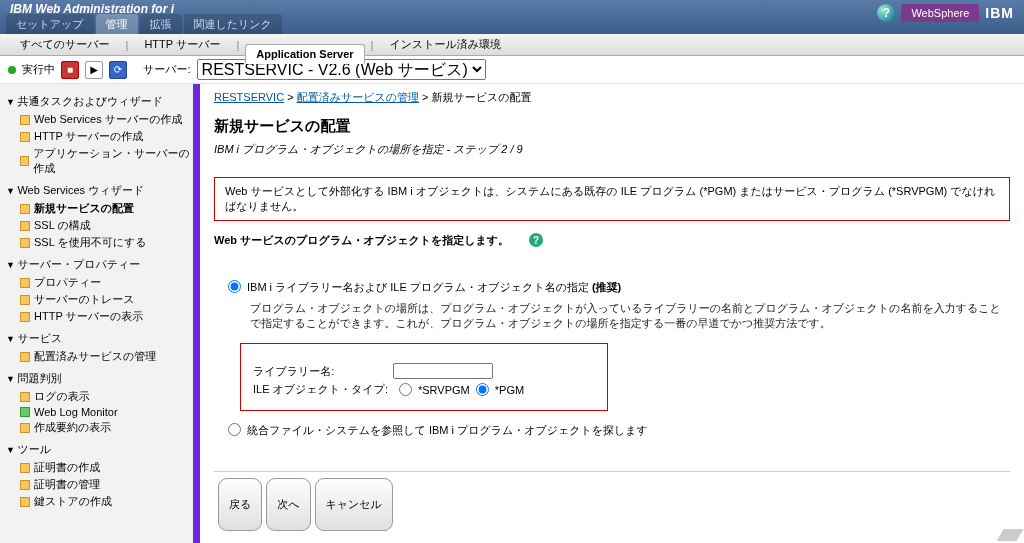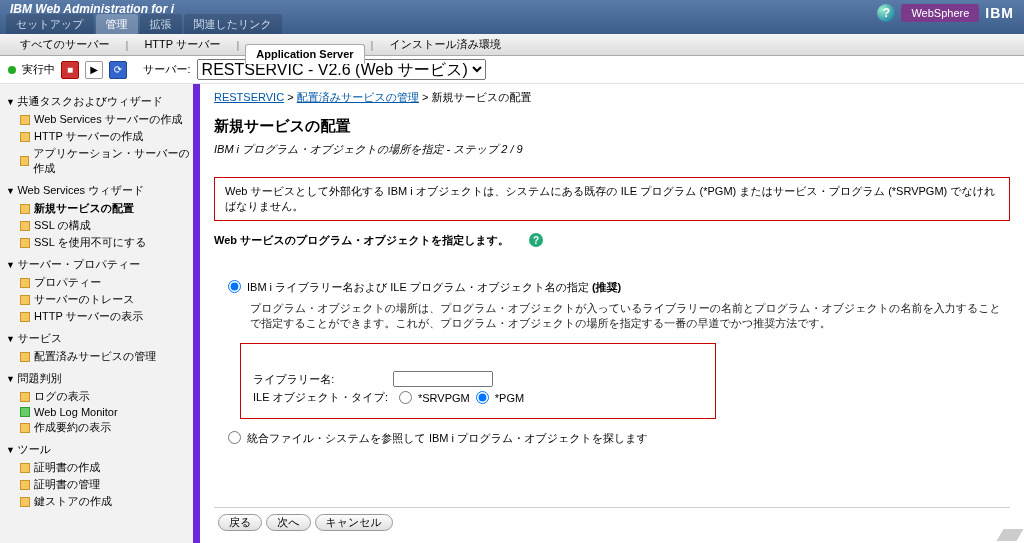--- a/index.html
+++ b/index.html
@@ -162,37 +162,37 @@
   .help {
     width: 14px; height:14px; border-radius:50%;
     background:#2a7; color:#fff; display:inline-flex; align-items:center; justify-content:center;
     font-size:10px; font-weight:bold;
   }
   .radio-row { display:flex; align-items:flex-start; gap:6px; margin: 4px 0 4px 14px;}
   .hint { margin: 2px 0 10px 36px; font-size: 11px; color:#222;}
   .formbox {
     border: 1px solid #c00;
     margin: 2px 0 8px 26px;
-    padding: 24px 12px 10px;
-    width: 476px;
+    padding: 16px 12px 10px;
+    width: 368px;
   }
   .formrow { display:flex; align-items:center; margin: 3px 0; }
   .formrow label { width: 140px; }
   .formrow input[type=text] { width: 100px; height:16px; }
   .typerow { display:flex; align-items:center; gap:6px;}
 
   .footer {
     margin-top: auto;
     border-top: 1px solid #ccc;
     padding: 6px 4px;
     display:flex; gap:4px;
     background:#fff;
   }
   .footer button, .footer input[type=button] {
-    font-size:11px; padding: 0 10px;
+    font-size:11px; padding: 18px 10px;
     background: linear-gradient(to bottom,#fdfdfd,#e0e0e0);
     border:1px solid #999; border-radius:9px;
   }
   .corner {
     position:absolute; bottom:2px; right:4px;
     width:20px; height:12px; background:#ccc; transform: skewX(-30deg);
   }
 </style>
 </head>
 <body>

